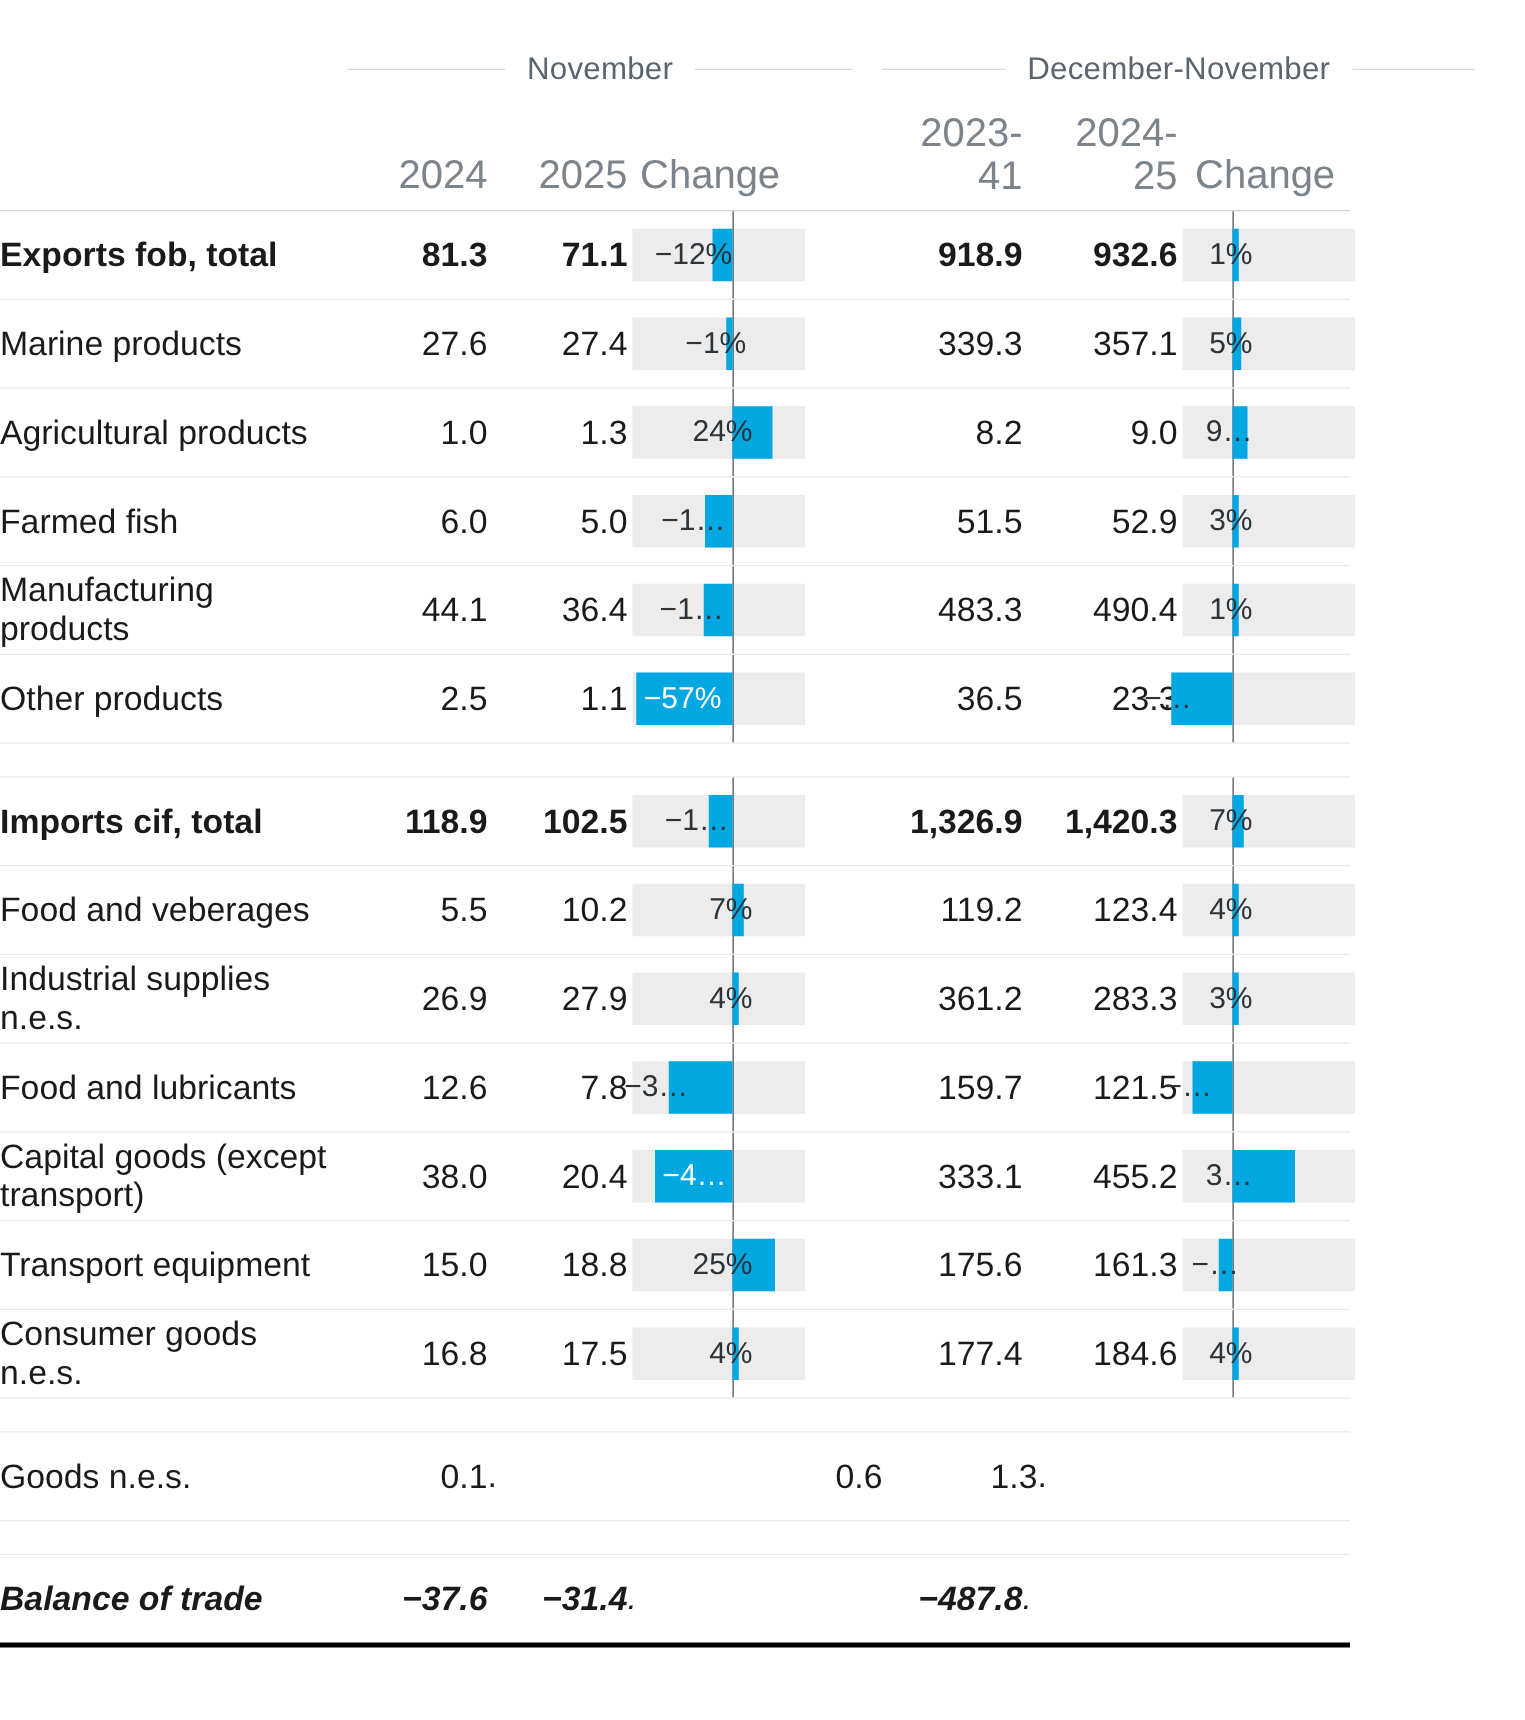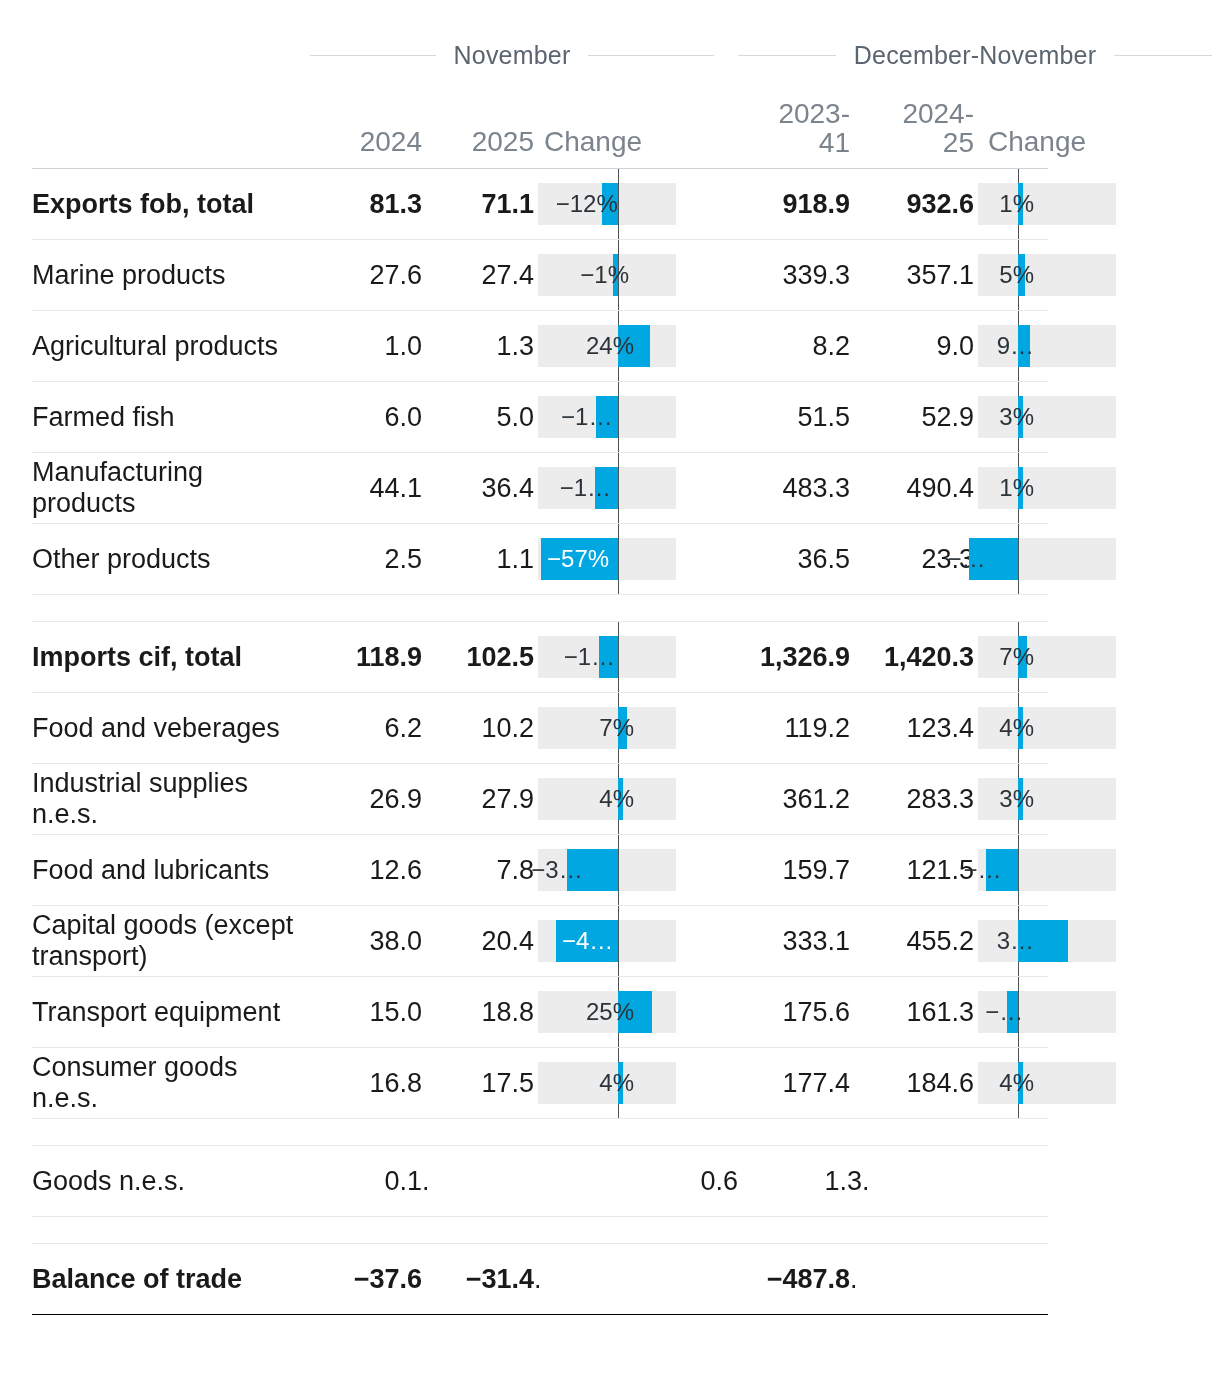--- a/index.html
+++ b/index.html
@@ -12,21 +12,21 @@
     height: 1376px;
     font-family: "Liberation Sans", sans-serif;
     color: #1a1a1a;
     overflow: hidden;
   }
   .page {
     position: relative;
     width: 1080px;
     height: 1376px;
     box-sizing: border-box;
-    padding: 0 32px;
+    padding: 0 0;
   }
 
   
   .group-head {
     display: flex;
     align-items: center;
     height: 76px;
     padding-top: 34px;
     box-sizing: border-box;
   }
@@ -49,21 +49,21 @@
   .gh-nov  { width: 404px; flex: 0 0 404px; }
   .gh-gap  { width: 24px; flex: 0 0 24px; }
   .gh-dec  { width: 474px; flex: 0 0 474px; }
 
   
   .col-head {
     display: flex;
     align-items: flex-end;
     height: 92px;
     color: #7b848d;
-    font-size: 28px;
+    font-size: 32px;
   }
   .col-head .ch {
     padding-bottom: 10px;
     box-sizing: border-box;
   }
   .ch-label { width: 278px; flex: 0 0 278px; }
   .ch-num   { width: 112px; flex: 0 0 112px; text-align: right; }
   .ch-num2  { width: 124px; flex: 0 0 124px; text-align: right; }
   .ch-chg   { width: 168px; flex: 0 0 168px; text-align: left; padding-left: 10px; }
   .ch-chg2  { width: 168px; flex: 0 0 168px; text-align: left; padding-left: 14px; }
@@ -80,21 +80,21 @@
     align-items: stretch;
     border-top: 1px solid #e7eaec;
     min-height: 70px;
     position: relative;
   }
   .row.spacer-row {
     min-height: 26px;
     border-top: 1px solid #e7eaec;
   }
   .row:first-child { border-top: 1px solid #cfd4d8; }
-  .row.last-border { border-bottom: 1px solid #000000; }
+  .row.last-border { border-bottom: 4px solid #000000; font-style: italic; }
 
   .cell {
     display: flex;
     align-items: center;
     box-sizing: border-box;
     font-size: 27px;
   }
   .c-label {
     width: 278px; flex: 0 0 278px;
     padding-right: 14px;
@@ -324,21 +324,21 @@
         <div class="cell c-num2 bold">1,420.3</div>
         <div class="cell c-chart2">
           <div class="track" style="left: 4px; width: 138px;"></div>
           <div class="zeroline" style="left: 44px;"></div>
           <div class="bar" style="width: 9.45px; left: 44px;"></div>
           <span class="bar-val" style="right: 108px;">7%</span>
         </div>
       </div>
       <div class="row">
         <div class="cell c-label">Food and veberages</div>
-        <div class="cell c-num">6.2</div>
+        <div class="cell c-num">5.5</div>
         <div class="cell c-num">10.2</div>
         <div class="cell c-chart">
           <div class="track" style="left: 4px; width: 138px;"></div>
           <div class="zeroline" style="left: 84px;"></div>
           <div class="bar" style="width: 9.45px; left: 84px;"></div>
           <span class="bar-val" style="right: 68px;">7%</span>
         </div>
         <div class="cell c-gap"></div>
         <div class="cell c-num2">119.2</div>
         <div class="cell c-num2">123.4</div>

